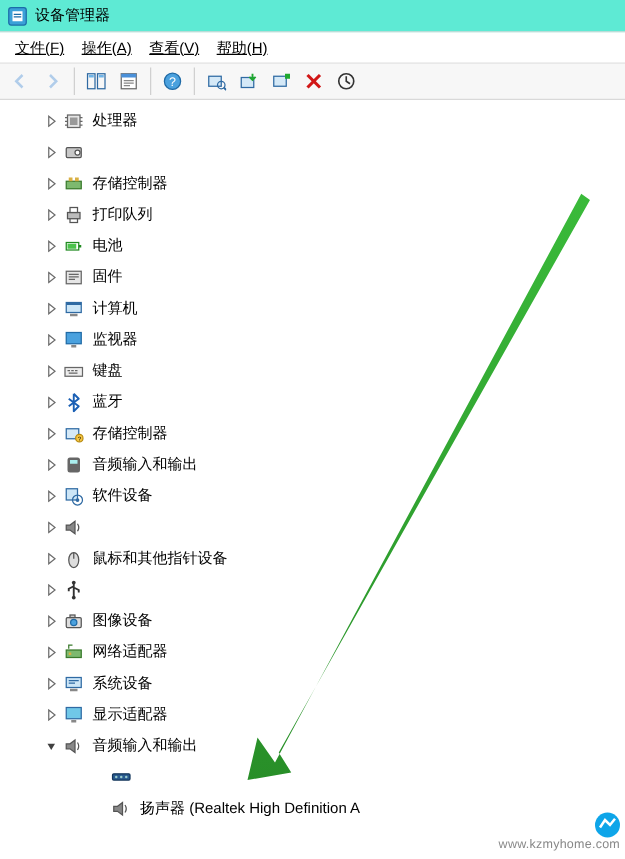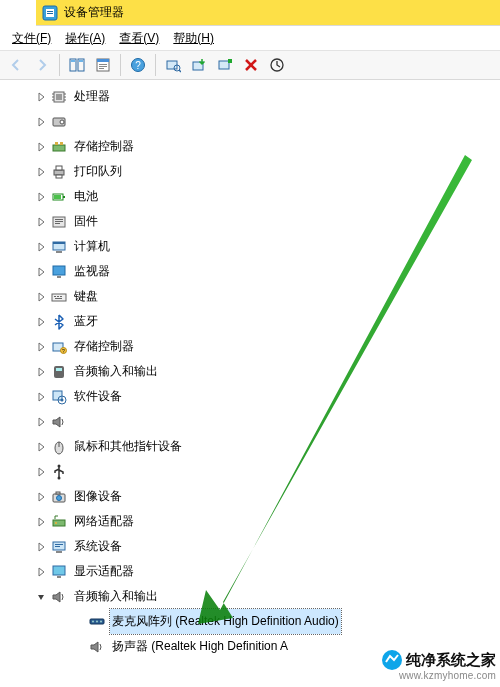--- a/index.html
+++ b/index.html
@@ -1,18 +1,18 @@
 <!DOCTYPE html>
 <html><head>
 <meta charset="utf-8">
 <style>
   * { box-sizing: border-box; }
   html, body { margin:0; padding:0; font-family: "Microsoft YaHei", "Segoe UI", Tahoma, sans-serif; font-size:12px; color:#000; background:#fff; }
   .window { width:500px; height:687px; position:relative; overflow:hidden; }
-  .titlebar { height:26px; background:#fde047; border-bottom:1px solid #d9d9d9; display:flex; align-items:center; padding:0 6px;margin-left:36px; }
+  .titlebar { height:26px; background:#5eead4; border-bottom:1px solid #d9d9d9; display:flex; align-items:center; padding:0 6px; }
   .title-icon { width:16px; height:16px; margin-right:6px; display:flex; align-items:center; justify-content:center; }
   .title-text { font-size:12px; }
   .menubar { height:24px; background:#fff; display:flex; align-items:center; padding:0 6px; gap:2px; }
   .menu-item { padding:2px 6px; cursor:default;text-decoration:underline; }
   .toolbar { height:30px; background:#f7f7f7; border-top:1px solid #e3e3e3; border-bottom:1px solid #d9d9d9; display:flex; align-items:center; padding:0 4px; gap:2px; }
   .tb-sep { width:1px; height:22px; background:#d0d0d0; margin:0 3px; }
   .tb-btn { width:24px; height:24px; display:flex; align-items:center; justify-content:center; border:1px solid transparent; border-radius:2px; cursor:default; }
   .tb-btn.disabled { opacity:0.4; }
   .content { position:absolute; left:0; right:0; top:80px; bottom:0; background:#fff; overflow:hidden; }
   .tree { padding:4px 0 0 10px; }
@@ -444,21 +444,20 @@
         <div class="tree-row leaf-row selected">
           <span class="expander"></span>
           <span class="node-icon">
             <svg width="16" height="16" viewBox="0 0 16 16">
               <rect x="1" y="5" width="14" height="5" rx="1" fill="#2a5b8f" stroke="#12355a"></rect>
               <circle cx="4" cy="7.5" r="1" fill="#9cc"></circle>
               <circle cx="8" cy="7.5" r="1" fill="#9cc"></circle>
               <circle cx="12" cy="7.5" r="1" fill="#9cc"></circle>
             </svg>
           </span>
-          <span class="node-label">麦克风阵列 (Realtek High Definition Audio)</span>
         </div>
         <div class="tree-row leaf-row">
           <span class="expander"></span>
           <span class="node-icon">
             <svg width="16" height="16" viewBox="0 0 16 16">
               <path d="M2 6 L5 6 L9 3 L9 13 L5 10 L2 10 Z" fill="#888" stroke="#555"></path>
               <path d="M11 5 Q13 8 11 11" stroke="#555" fill="none"></path>
             </svg>
           </span>
           <span class="node-label">扬声器 (Realtek High Definition A</span>
@@ -475,19 +474,18 @@
       <path d="M 465 75 L 220 530 L 206 510 L 198 544 L 233 538 L 223 522 L 472 80 Z" fill="url(#arrgrad)" opacity="0.88"></path>
     </svg>
 
     <div class="watermark">
       <div class="wm-top">
         <div class="wm-logo">
           <svg width="16" height="16" viewBox="0 0 16 16">
               <path d="M2 10 L6 4 L10 8 L14 3" stroke="#fff" stroke-width="2" fill="none"></path>
             </svg>
         </div>
-        <div class="wm-name">纯净系统之家</div>
       </div>
       <div class="wm-url">www.kzmyhome.com</div>
     </div>
   </div>
 
 </div>
 
 </body></html>

